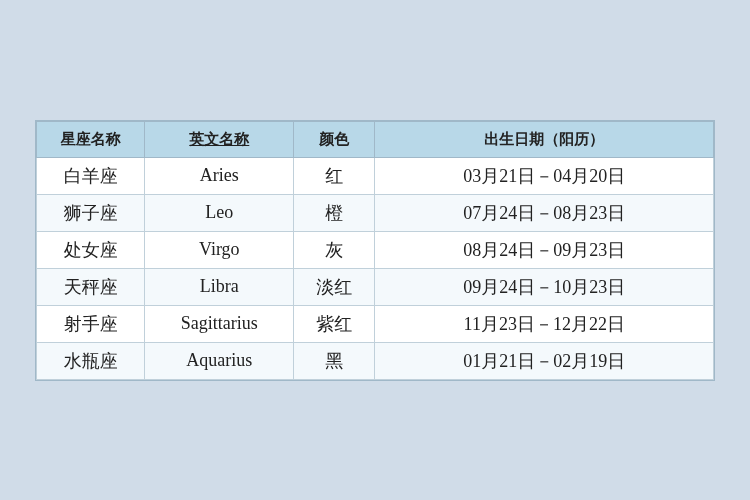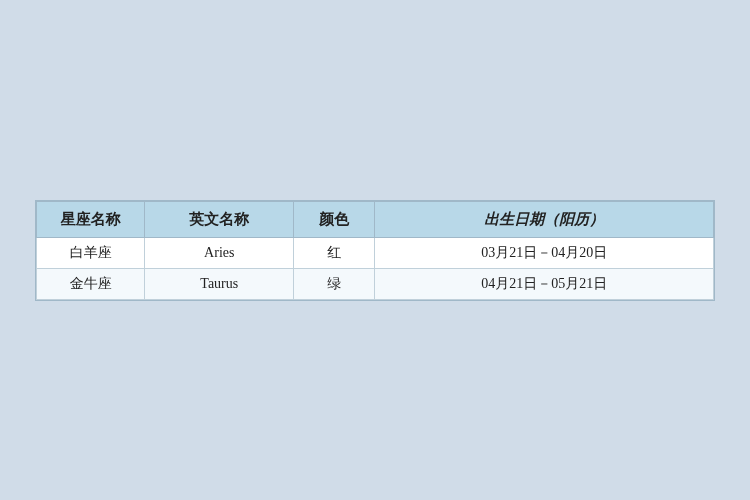--- a/index.html
+++ b/index.html
@@ -27,31 +27,31 @@
       font-weight: bold;
       font-size: 15px;
       padding: 8px 6px;
       border: 1px solid #a0b8c8;
       text-align: center;
     }
     tbody tr td {
       border: 1px solid #c0d0da;
       padding: 6px 8px;
       text-align: center;
-      font-size: 14px;
+      font-size: 18px;
       color: #222;
       background: #fff;
     }
     tbody tr:nth-child(even) td {
       background: #f4f9fc;
     }
     .col-zodiac { width: 16%; }
-    .col-english { width: 22%; }
+    .col-english { width: 22%; text-decoration: underline; }
     .col-color { width: 12%; text-align: center; }
-    .col-date { width: 50%; font-style: italic; }
+    .col-date { width: 50%; }
   </style>
 </head>
 <body>
 
 <div class="table-container">
   <table>
     <thead>
       <tr>
         <th class="col-zodiac">星座名称</th>
         <th class="col-english">英文名称</th>
@@ -60,20 +60,44 @@
       </tr>
     </thead>
     <tbody id="table-body">
     <tr>
           <td>白羊座</td>
           <td>Aries</td>
           <td>红</td>
           <td>03月21日－04月20日</td>
         </tr>
         <tr>
-          <td>金牛座</td>
-          <td>Taurus</td>
-          <td>绿</td>
-          <td>04月21日－05月21日</td>
+          <td>狮子座</td>
+          <td>Leo</td>
+          <td>橙</td>
+          <td>07月24日－08月23日</td>
+        </tr>
+        <tr>
+          <td>处女座</td>
+          <td>Virgo</td>
+          <td>灰</td>
+          <td>08月24日－09月23日</td>
+        </tr>
+        <tr>
+          <td>天秤座</td>
+          <td>Libra</td>
+          <td>淡红</td>
+          <td>09月24日－10月23日</td>
+        </tr>
+        <tr>
+          <td>射手座</td>
+          <td>Sagittarius</td>
+          <td>紫红</td>
+          <td>11月23日－12月22日</td>
+        </tr>
+        <tr>
+          <td>水瓶座</td>
+          <td>Aquarius</td>
+          <td>黑</td>
+          <td>01月21日－02月19日</td>
         </tr>
       </tbody>
   </table>
 </div>
 
 </body></html>

